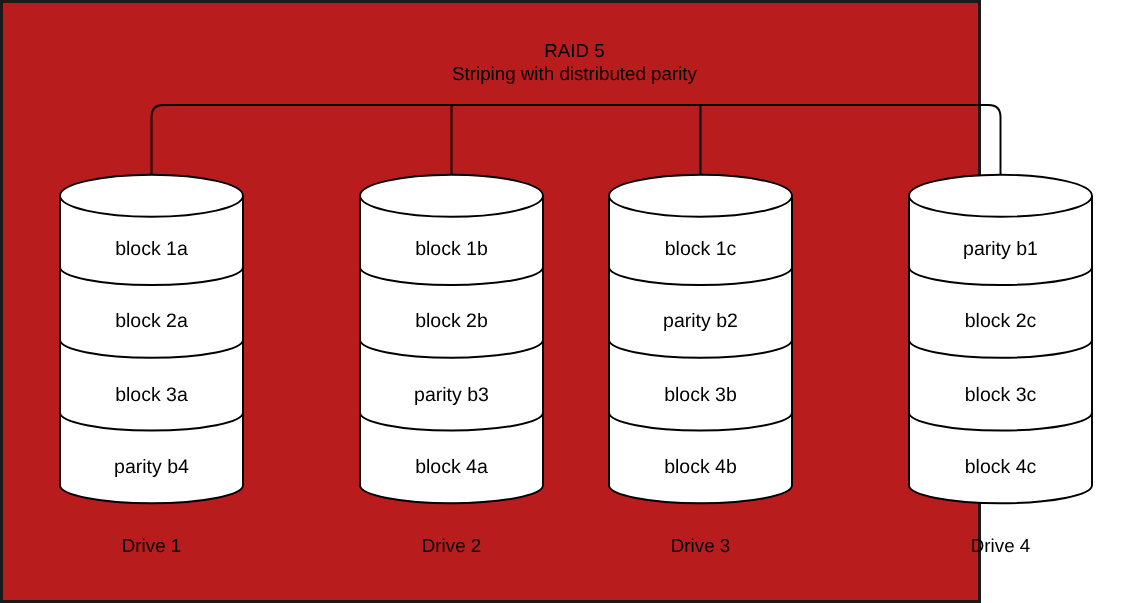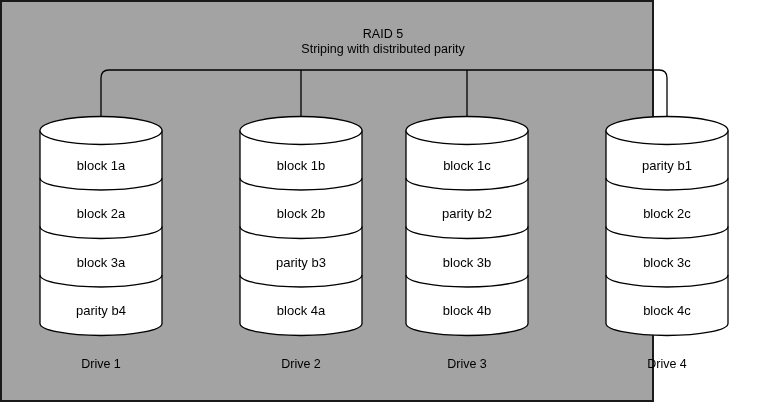--- a/index.html
+++ b/index.html
@@ -1,20 +1,20 @@
 <!DOCTYPE html>
 <html><head>
 <meta charset="utf-8">
 <style>
   html, body { margin: 0; padding: 0; background: #ffffff; }
   .frame {
     width: 654px; height: 402px;
     box-sizing: border-box;
     border: 2px solid #1a1a1a;
-    background: #a3a3a3;
+    background: #b91c1c;
     position: relative;
     font-family: "Liberation Sans", sans-serif;
   }
   svg { display: block; }
   .line { stroke: #000000; stroke-width: 1.3; fill: none; }
   .cyl-fill { fill: #ffffff; stroke: #000000; stroke-width: 1.3; }
   .sep { fill: none; stroke: #000000; stroke-width: 1.3; }
   text { fill: #000000; }
   .title-text { font-size: 12.5px; text-anchor: middle; }
   .block-label { font-size: 13px; text-anchor: middle; }

